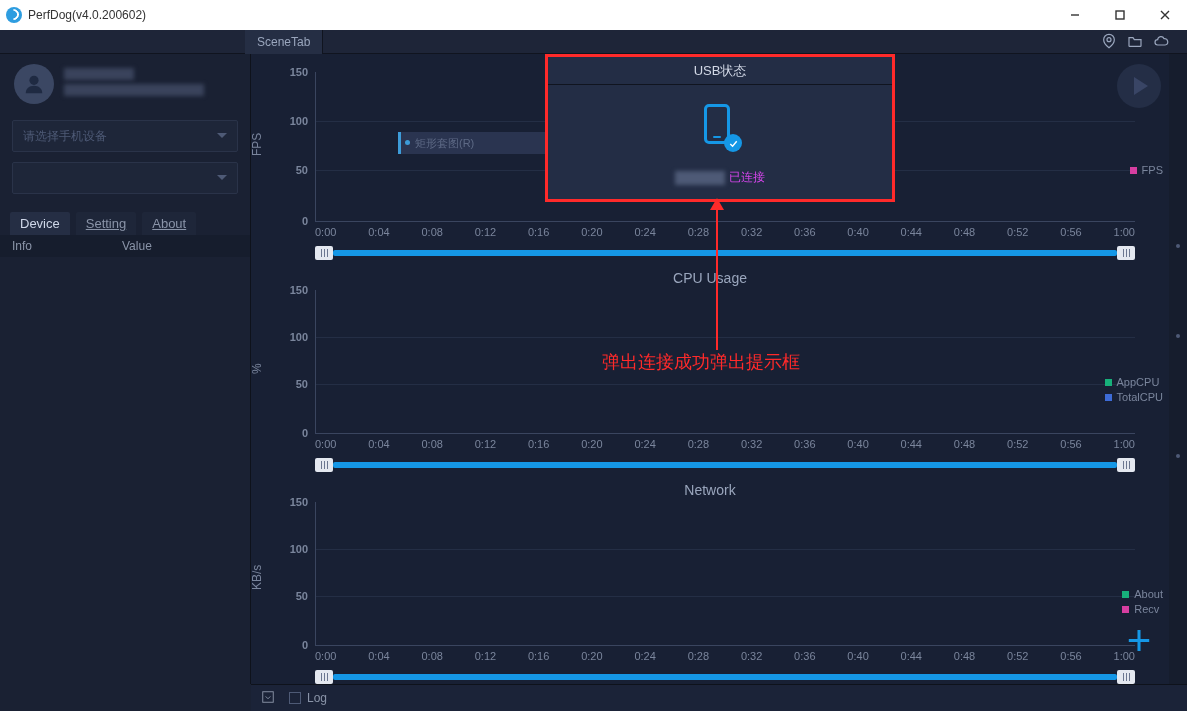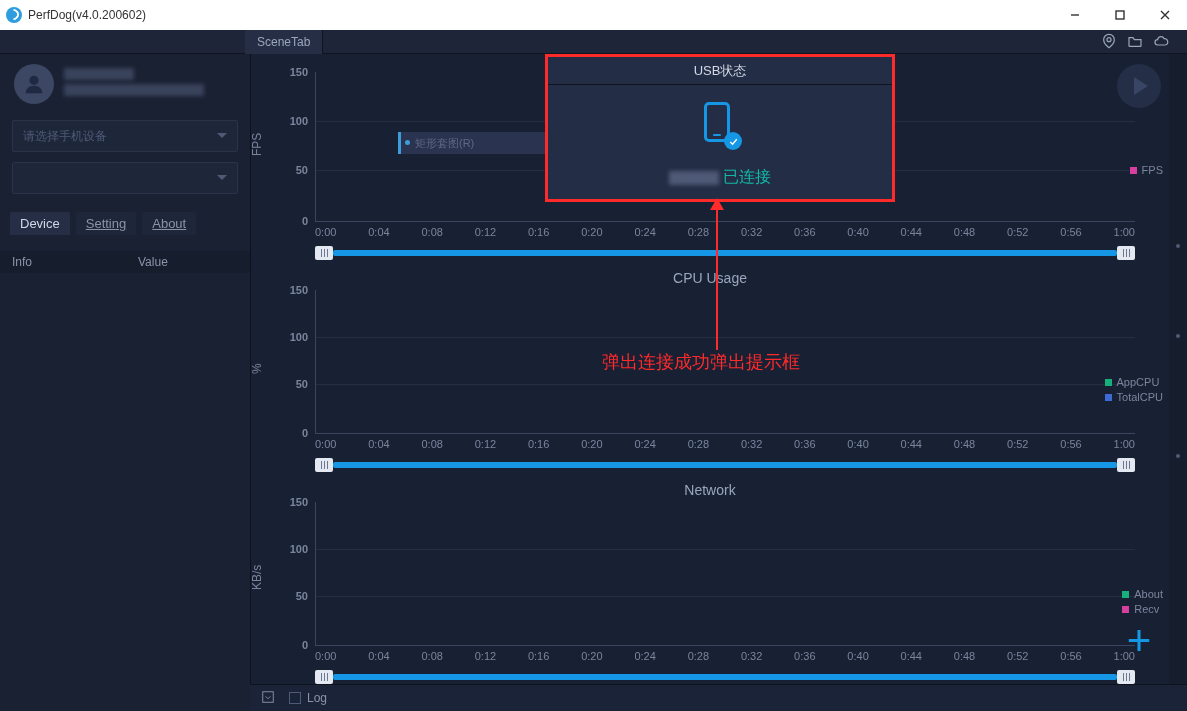--- a/index.html
+++ b/index.html
@@ -135,26 +135,25 @@
   padding: 4px 10px;
   background: #252e44;
   color: #cfd7e8;
   font-size: 13px;
   border-radius: 2px 2px 0 0;
 }
 .tab.inactive { background: #1e2639; color: #8a94a8; text-decoration: underline; }
 
 .info-header {
   display: flex;
-  margin: 16px 0 0 0;
+  margin: 0 0 0 0;
   padding: 4px 10px 4px 12px;
   background: #161d2d;
   color: #8a94a8;
   font-size: 12px;
-  gap: 16px;
 }
 .info-header .col-info { width: 110px; }
 
 
 .main {
   position: absolute;
   left: 251px; top: 54px;
   width: calc(1187px - 251px - 18px);
   height: calc(711px - 54px - 27px);
   background: #182034;
@@ -268,21 +267,21 @@
   left: 6px; bottom: 3px;
 }
 .device-ico .check {
   position: absolute; right: -4px; bottom: -4px;
   width: 18px; height: 18px;
   border-radius: 50%;
   background: #1597e6;
   display: flex; align-items: center; justify-content: center;
 }
 .device-ico .check svg { width: 11px; height: 11px; stroke: #fff; stroke-width: 3; fill: none; }
-.modal .mtext { margin-top: 21px; color: #14b8a6; font-size: 16px; display: flex; align-items: center; gap: 4px; }
+.modal .mtext { margin-top: 21px; color: #d946ef; font-size: 12px; display: flex; align-items: center; gap: 4px; }
 .blur-chip { width: 50px; height: 14px; background: #4e5a76; filter: blur(2px); display: inline-block; }
 
 
 .anno-line {
   position: absolute;
   left: 716px; top: 200px;
   width: 2px; height: 150px;
   background: #ff2a2a;
 }
 .anno-arrow {

